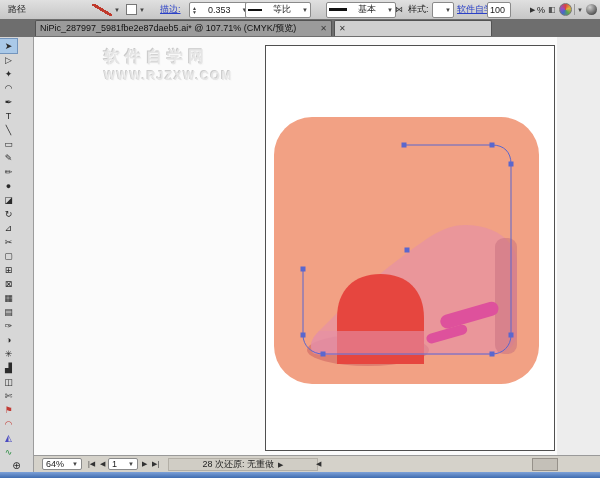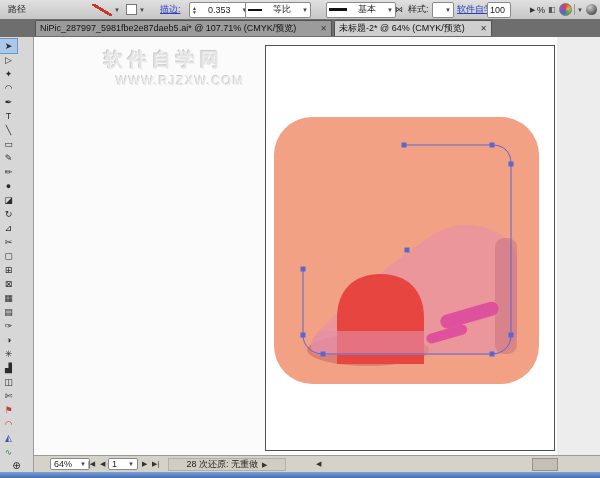--- a/index.html
+++ b/index.html
@@ -44,24 +44,24 @@
   .tool{width:17px;height:14px;font-size:9px;line-height:14px;text-align:center;color:#2b2b2b;cursor:pointer;}
   .tool.wide{width:34px;font-size:10px;}
   .tool.selected{background:#aac9e8;outline:1px solid #7395bd;}
 
   
   .canvas{position:absolute;left:34px;top:37px;right:0;bottom:23px;background:#ededed;overflow:hidden;}
   .pasteboard{position:absolute;left:0;top:0;width:523px;height:100%;background:#fbfbfb;}
   .artboard{position:absolute;left:231px;top:8px;width:288px;height:404px;background:#fff;
      border:1px solid #4f4f4f;box-sizing:content-box;}
   .watermark{position:absolute;left:70px;top:10px;z-index:3;color:#e5e5e5;pointer-events:none;}
-  .wm-title{font-size:19px;font-weight:bold;letter-spacing:5px;
+  .wm-title{font-size:16px;font-weight:bold;letter-spacing:5px;
      text-shadow:1px 1px 0 #f8f8f8,-1px -1px 0 #c9c9c9;}
-  .wm-url{font-size:12px;font-weight:normal;letter-spacing:1.5px;margin-top:1px;
-     text-shadow:1px 1px 0 #f8f8f8,-1px -1px 0 #cccccc;margin-left:12px;}
+  .wm-url{font-size:12px;font-weight:bold;letter-spacing:1.5px;margin-top:1px;
+     text-shadow:1px 1px 0 #f8f8f8,-1px -1px 0 #cccccc;}
 
   
   .status-bar{position:absolute;left:34px;right:0;bottom:6px;height:17px;background:#d5d2ca;
      border-top:1px solid #9a9a9a;font-size:9px;color:#222;box-sizing:border-box;}
   .sb-item{position:absolute;top:2px;height:12px;display:flex;align-items:center;gap:2px;}
   .sb-box{background:#fff;border:1px solid #8a8a8a;border-radius:2px;height:12px;
      display:inline-flex;align-items:center;padding:0 3px;gap:3px;box-sizing:border-box;}
   .sb-arrow{font-size:7px;color:#333;}
   .undo-panel{background:#d0cdc5;border:1px solid #b3afa6;display:flex;align-items:center;
      justify-content:center;gap:4px;height:13px;box-sizing:border-box;}
@@ -133,21 +133,20 @@
       <span class="sphere"></span>
     </span>
   </div>
 
   <div class="tab-bar">
     <div class="tab inactive" style="left:35px;width:297px">
       <span class="tab-label">NiPic_287997_5981fbe2e87daeb5.ai* @ 107.71% (CMYK/预览)</span>
       <span class="tab-close">✕</span>
     </div>
     <div class="tab active" style="left:334px;width:158px">
-      <span class="tab-label">未标题-2* @ 64% (CMYK/预览)</span>
       <span class="tab-close">✕</span>
     </div>
   </div>
 
   <div class="toolbar">
     <div class="tools">
         <div class="tool selected">➤</div>
         <div class="tool">▷</div>
         <div class="tool">✦</div>
         <div class="tool">◠</div>
@@ -211,37 +210,37 @@
             <rect x="54.5" y="305.5" width="5" height="5" fill="#5A67CE"></rect>
             <rect x="34.5" y="286.5" width="5" height="5" fill="#5A67CE"></rect>
             <rect x="34.5" y="220.5" width="5" height="5" fill="#5A67CE"></rect>
             <rect x="138.5" y="201.5" width="5" height="5" fill="#5A67CE"></rect>
           </g>
       </svg>
     </div>
   </div>
 
   <div class="status-bar">
-    <span class="sb-item" style="left:16px">
+    <span class="sb-item" style="left:8px">
       <span class="sb-box" style="width:40px;justify-content:space-between">
         <span>64%</span>
         <span class="caret">▼</span>
       </span>
     </span>
     <span class="sb-item sb-arrow" style="left:54px">|◀</span>
     <span class="sb-item sb-arrow" style="left:66px">◀</span>
     <span class="sb-item" style="left:74px">
       <span class="sb-box" style="width:30px;justify-content:space-between">
         <span>1</span>
         <span class="caret">▼</span>
       </span>
     </span>
     <span class="sb-item sb-arrow" style="left:108px">▶</span>
     <span class="sb-item sb-arrow" style="left:118px">▶|</span>
-    <span class="sb-item undo-panel" style="left:134px;width:118px">
+    <span class="sb-item undo-panel" style="left:134px;width:150px">
       <span>28 次还原: 无重做</span>
       <span class="sb-arrow">▶</span>
     </span>
     <span class="sb-item sb-arrow" style="left:282px">◀</span>
     <span class="sb-item scroll-thumb" style="left:498px;width:24px"></span>
   </div>
 
   <div class="taskbar-strip"></div>
 </div>
 

